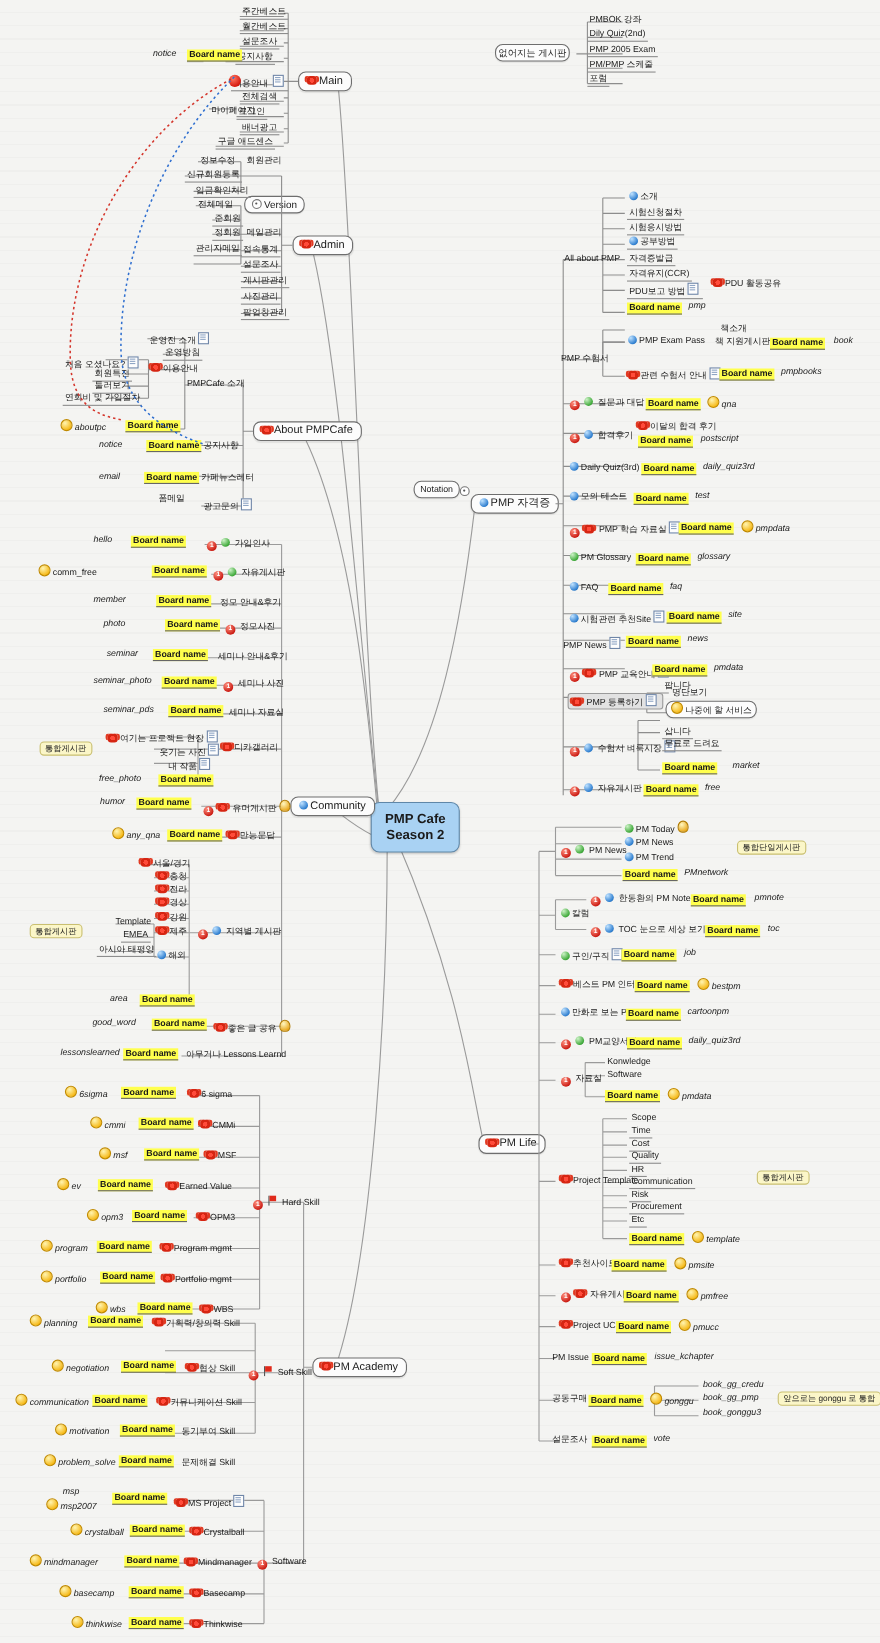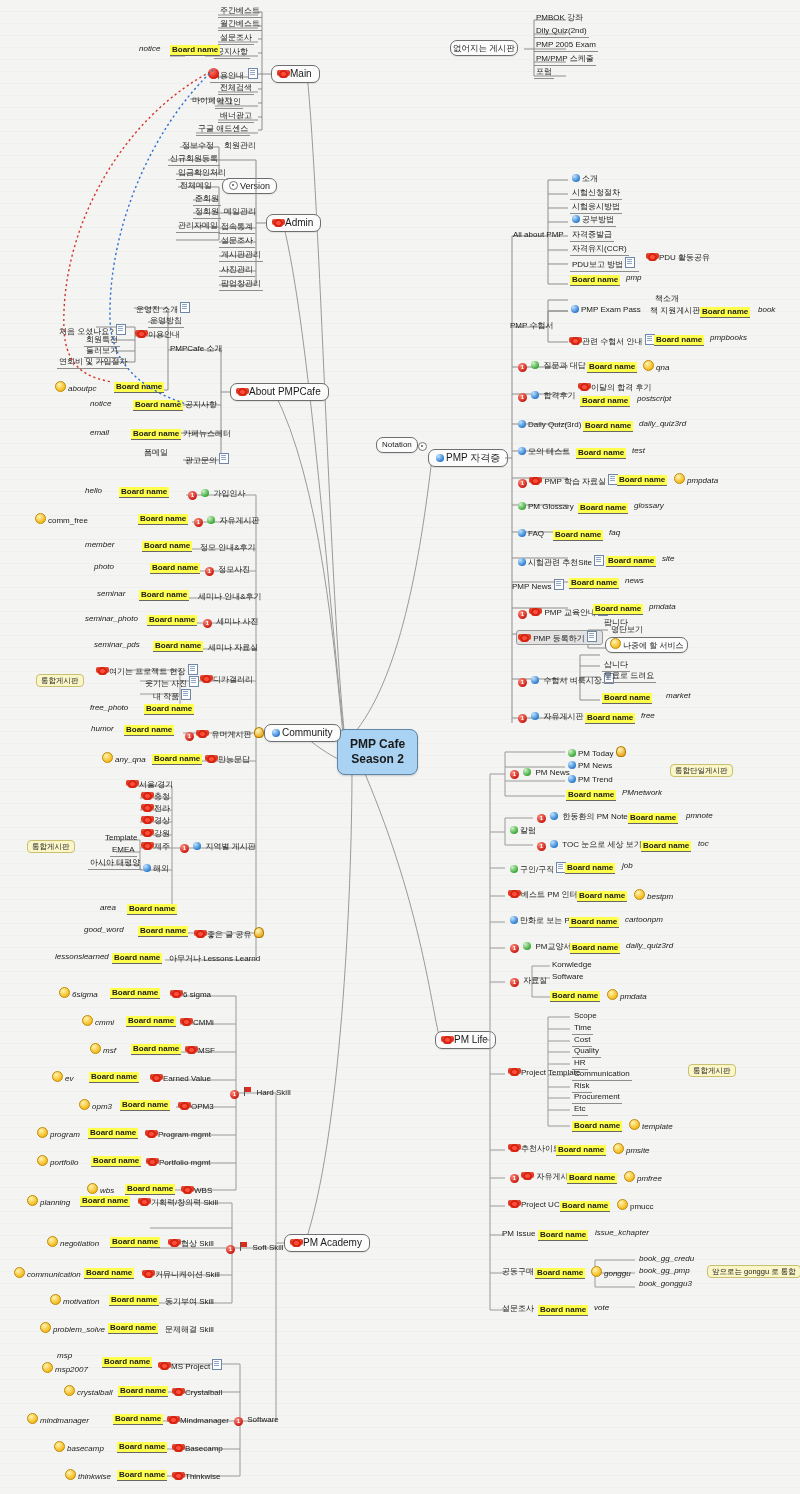--- a/index.html
+++ b/index.html
@@ -815,21 +815,21 @@
 </div>
 <div class="n hl" style="left:567px;top:1173px;">Board name</div>
 <div class="n leaf nb" style="left:622px;top:1171px;font-style:italic;">
   <span class="ic ic-smile"></span><span>pmfree</span>
 </div>
 
 <div class="n leaf nb" style="left:508px;top:1200px;">
   <span class="ic ic-red-flower"></span><span>Project UCC</span>
 </div>
 <div class="n hl" style="left:560px;top:1201px;">Board name</div>
-<div class="n leaf nb" style="left:615px;top:1199px;">
+<div class="n leaf nb" style="left:615px;top:1199px;font-style:italic;">
   <span class="ic ic-smile"></span><span>pmucc</span>
 </div>
 
 <div class="n leaf nb" style="left:500px;top:1229px;">PM Issue</div>
 <div class="n hl" style="left:538px;top:1230px;">Board name</div>
 <div class="n leaf nb" style="left:593px;top:1228px;font-style:italic;">issue_kchapter</div>
 
 <div class="n leaf nb" style="left:500px;top:1267px;">공동구매</div>
 <div class="n hl" style="left:535px;top:1268px;">Board name</div>
 <div class="n leaf nb" style="left:589px;top:1266px;font-style:italic;">

